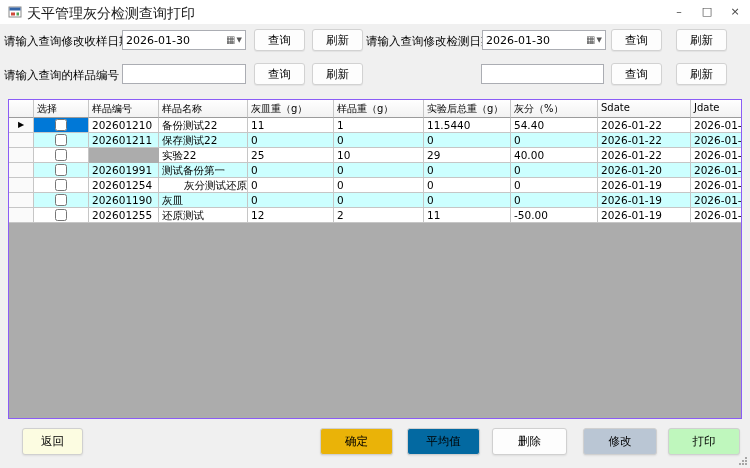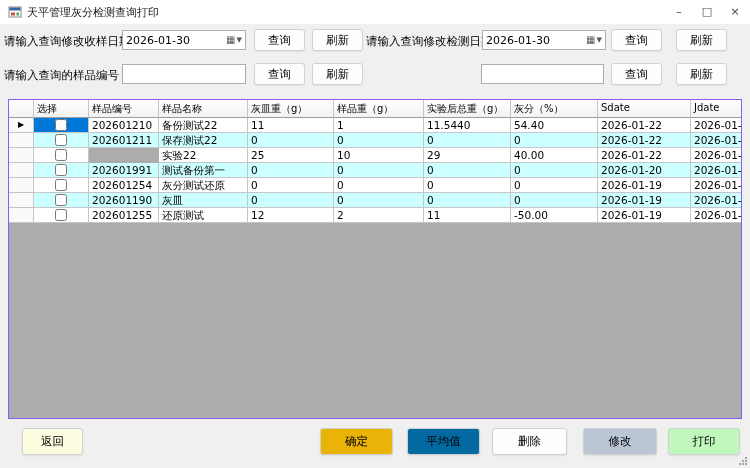--- a/index.html
+++ b/index.html
@@ -5,21 +5,21 @@
   html,body { margin:0; padding:0; background:#e8e8e8; }
   * { box-sizing:border-box; }
   .window {
     position:relative; width:750px; height:468px; background:#F0F0F0;
     font-family:"DejaVu Sans", sans-serif; overflow:hidden;
     outline:1px solid #C9C9C9;
   }
   
   .titlebar { position:absolute; top:0; left:0; right:0; height:24px; background:#FFFFFF; }
   .app-icon { position:absolute; left:8px; top:5px; width:14px; height:14px; }
-  .title { position:absolute; left:27px; top:5px; font-size:11px; color:#1a1a1a; white-space:nowrap; }
+  .title { position:absolute; left:27px; top:5px; font-size:14px; color:#1a1a1a; white-space:nowrap; }
   .win-btn { position:absolute; top:0; width:30px; height:24px; text-align:center; line-height:24px;
              font-size:11px; color:#444; background:#fff; border:0; padding:0; font-family:inherit; }
   #btn-min { right:56px; } #btn-max { right:28px; } #btn-close { right:0; }
   
   .flabel { position:absolute; font-size:11.5px; color:#000; white-space:nowrap; text-align:right; overflow:visible; }
   #fl0 { left:4px;  top:34px; width:114px; }
   #fl1 { left:366px; top:34px; width:112px; }
   #fl2 { left:4px;  top:68px; width:114px; }
   #fl3 { left:366px; top:68px; width:112px; }
   .datepicker { position:absolute; height:20px; background:#fff; border:1px solid #ABADB3; display:flex; align-items:center; }
@@ -183,21 +183,21 @@
           <div class="g-cell" style="width: 87px;">0</div>
           <div class="g-cell" style="width: 93px;">2026-01-20</div>
           <div class="g-cell" style="width: 52px;">2026-01-20</div>
         </div>
         <div class="g-row">
           <div class="g-rowhead"></div>
           <div class="g-cell chk" style="width: 55px;">
             <input type="checkbox" style="">
           </div>
           <div class="g-cell" style="width: 70px;">202601254</div>
-          <div class="g-cell" style="width: 89px;">灰分测试还原</div>
+          <div class="g-cell" style="width: 89px; text-align: right;">灰分测试还原</div>
           <div class="g-cell" style="width: 86px;">0</div>
           <div class="g-cell" style="width: 90px;">0</div>
           <div class="g-cell" style="width: 87px;">0</div>
           <div class="g-cell" style="width: 87px;">0</div>
           <div class="g-cell" style="width: 93px;">2026-01-19</div>
           <div class="g-cell" style="width: 52px;">2026-01-19</div>
         </div>
         <div class="g-row alt">
           <div class="g-rowhead"></div>
           <div class="g-cell chk" style="width: 55px;">

